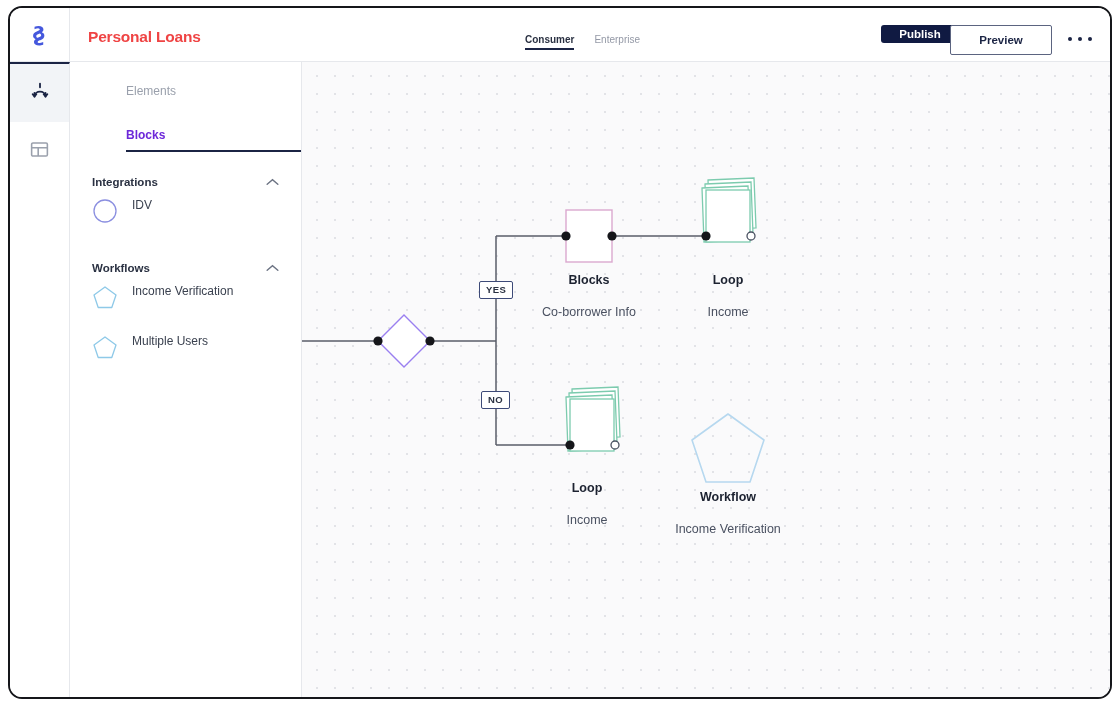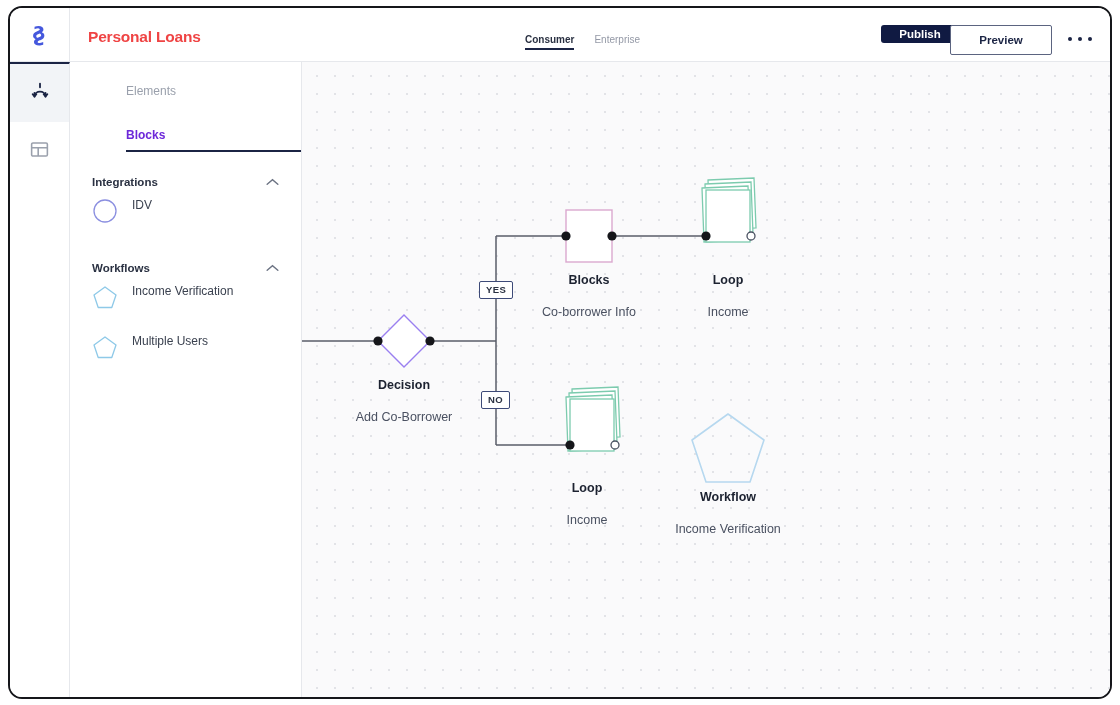--- a/index.html
+++ b/index.html
@@ -305,24 +305,20 @@
         <rect x="268" y="337" width="44" height="52" fill="#ffffff" stroke="#7ccbae" stroke-width="1.3"></rect>
         <circle cx="268" cy="383" r="4.6" fill="#15161a"></circle>
         <circle cx="313" cy="383" r="4" fill="#ffffff" stroke="#4a5161" stroke-width="1.3"></circle>
       </g>
 
       <g>
         <path d="M426 352 L462 378 L448 420 L404 420 L390 378 Z" fill="none" stroke="#b6d8ef" stroke-width="1.6" stroke-linejoin="round"></path>
       </g>
     </svg>
 
-    <div class="node-label" style="left:-8px; top:316px;">
-      <span class="t1">Decision</span>
-      <span class="t2">Add Co-Borrower</span>
-    </div>
 
     <div class="node-label" style="left:177px; top:211px;">
       <span class="t1">Blocks</span>
       <span class="t2">Co-borrower Info</span>
     </div>
 
     <div class="node-label" style="left:316px; top:211px;">
       <span class="t1">Loop</span>
       <span class="t2">Income</span>
     </div>

